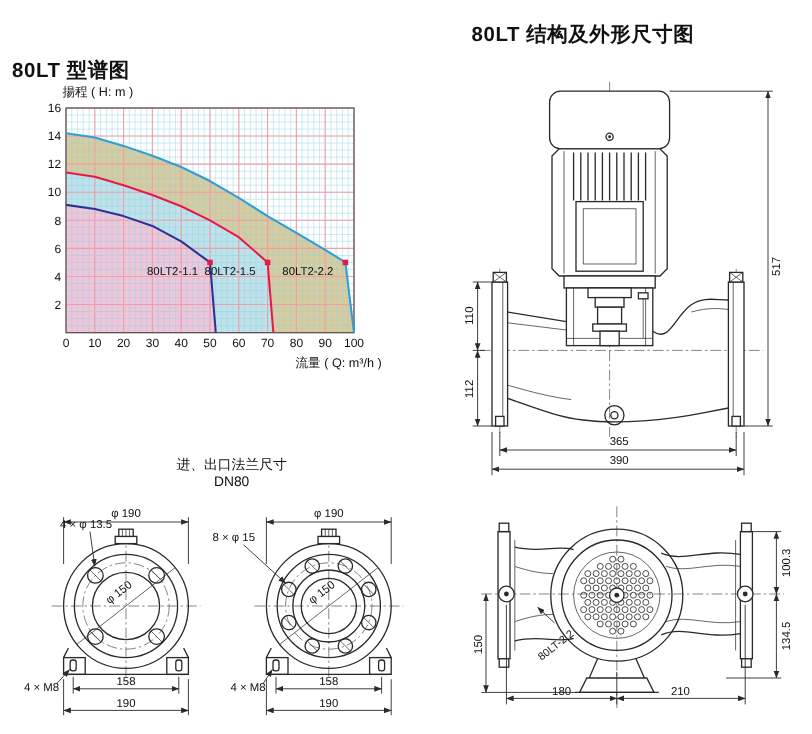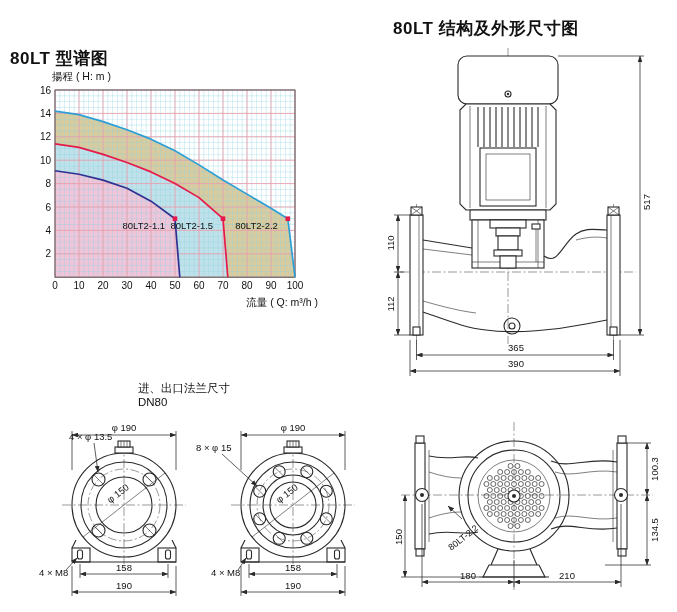--- a/index.html
+++ b/index.html
@@ -1,26 +1,26 @@
 <!DOCTYPE html>
 <html><head>
 <meta charset="utf-8">
 <style>
   html,body{margin:0;padding:0;}
   body{width:677px;height:612px;position:relative;background:#fff;overflow:hidden;
        font-family:"Liberation Sans", sans-serif;color:#111;}
   .title{position:absolute;font-size:17px;font-weight:bold;letter-spacing:.5px;}
   #title-left{left:10px;top:6px;margin-top:41px;}
   #title-right{left:393px;top:17px;}
-  #flange-header{position:absolute;left:138px;top:381px;width:110px;
+  #flange-header{position:absolute;left:138px;top:381px;width:110px;text-align:center;
                  font-size:11.5px;line-height:14px;}
   .panel{position:absolute;}
   #chart-wrap{left:28px;top:68px;width:292px;height:252px;}
-  #side-wrap{left:386px;top:44px;width:291px;height:348px;}
-  #flanges-wrap{left:36px;top:410px;width:370px;height:202px;}
+  #side-wrap{left:386px;top:64px;width:291px;height:348px;}
+  #flanges-wrap{left:17px;top:410px;width:370px;height:202px;}
   #topview-wrap{left:395px;top:420px;width:282px;height:192px;}
   svg{display:block;}
   svg text{font-family:"Liberation Sans", sans-serif;fill:#111;}
   .ln{fill:none;stroke:#2a2a2a;stroke-width:1.1;stroke-linejoin:round;}
   .lnf{fill:#fff;stroke:#2a2a2a;stroke-width:1.1;}
   .thin{fill:none;stroke:#2a2a2a;stroke-width:0.6;}
   .cl{fill:none;stroke:#555;stroke-width:0.6;stroke-dasharray:9 2.5 2 2.5;}
   .dim{fill:none;stroke:#2a2a2a;stroke-width:0.75;}
   .dimt{font-size:9.5px;}
   .leadt{font-size:9.5px;}

